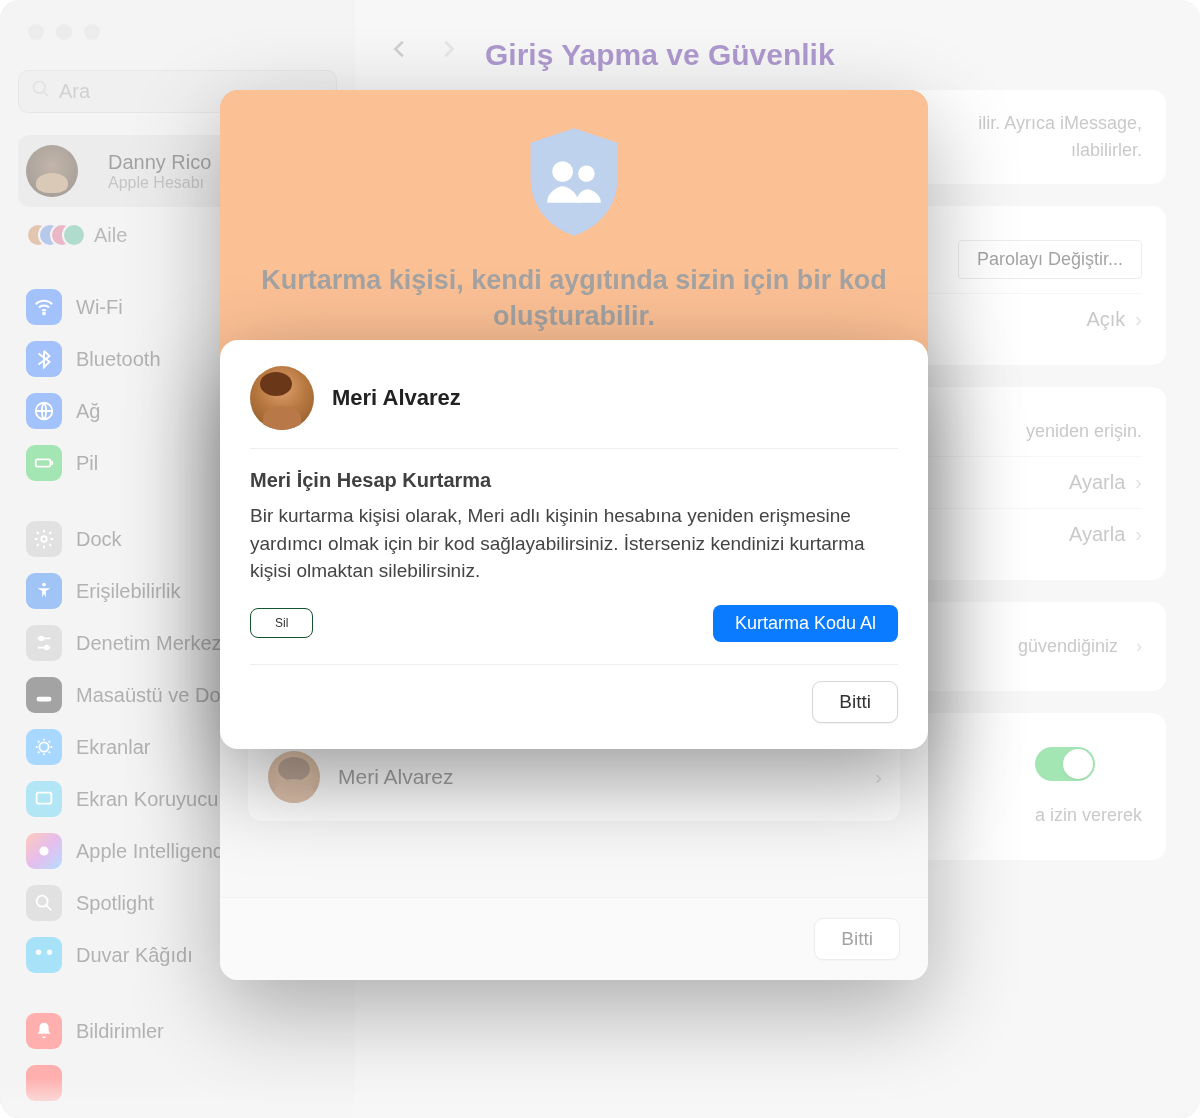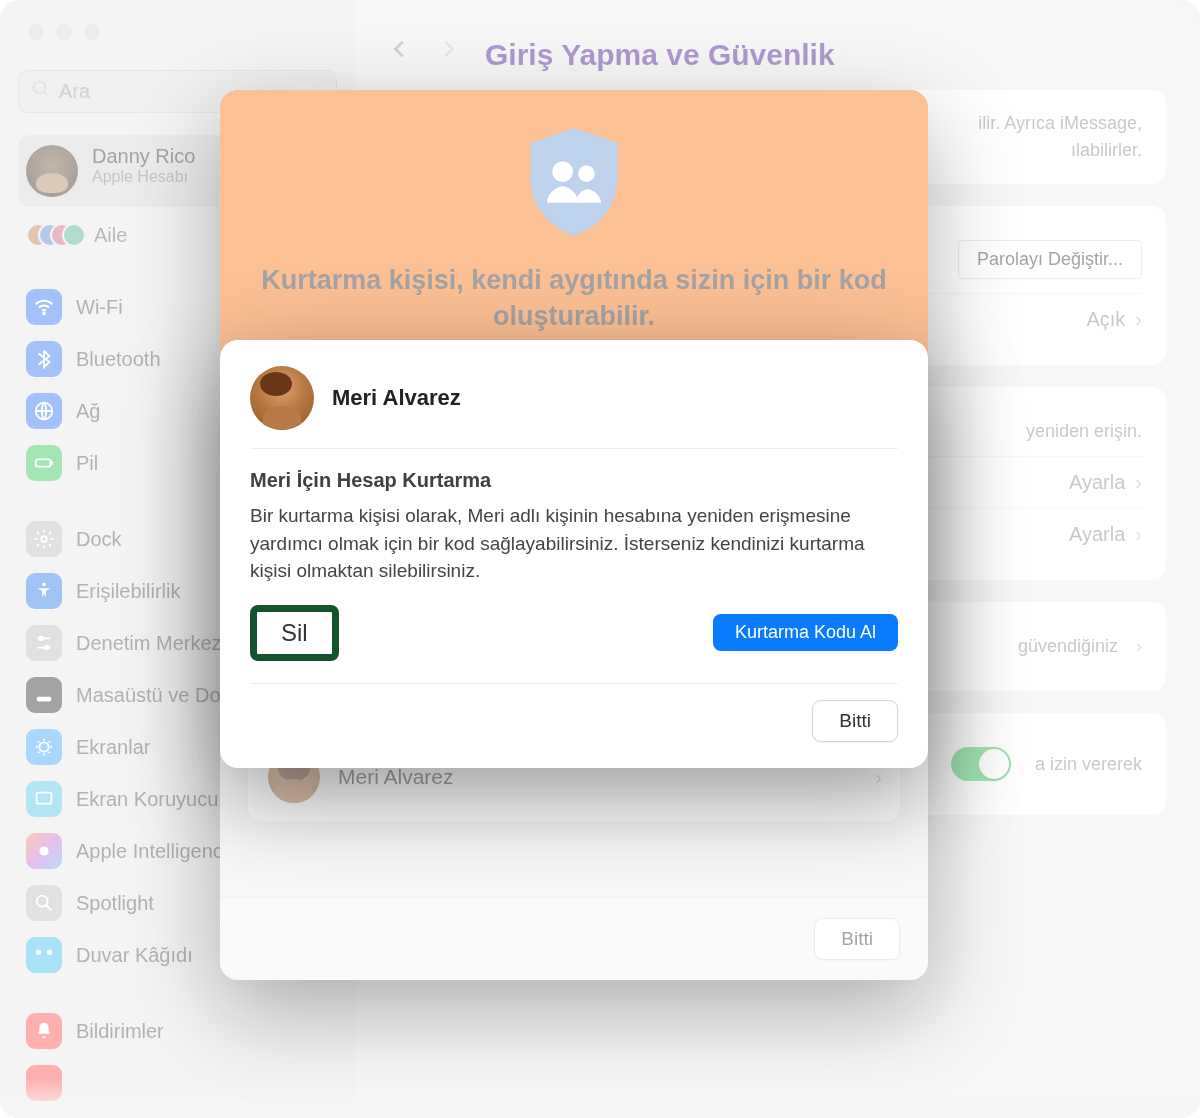--- a/index.html
+++ b/index.html
@@ -11,21 +11,21 @@
     
     .window { width:1200px; height:1118px; background:#ececec; border-radius:20px; position:relative; overflow:hidden;}
     .traffic-lights { position:absolute; top:24px; left:28px; display:flex; gap:12px; z-index:5;}
     .tl { width:16px; height:16px; border-radius:50%; background:#d6d6d6;}
     
     
     .sidebar { width:355px; height:100%; float:left; background:#e8e6e8; padding:18px; padding-top:70px;}
     .search { display:flex; align-items:center; gap:8px; background:rgba(0,0,0,0.04); border:1px solid rgba(0,0,0,0.08); border-radius:10px; padding:8px 12px; color:#9a9a9a; font-size:20px; margin-bottom:22px;}
     .search svg{width:20px;height:20px;opacity:0.45}
     
-    .account-row { display:flex; gap:14px; padding:10px 8px; border-radius:12px; }
+    .account-row { display:flex; align-items:center; gap:30px; padding:10px 8px; border-radius:12px; }
     .account-row.selected { background:rgba(0,0,0,0.07);}
     .avatar-big { width:52px; height:52px; border-radius:50%; background:radial-gradient(circle at 50% 40%, #7a5d45 0%, #4a3826 60%, #2a2018 100%); position:relative; overflow:hidden;}
     .avatar-big::after{content:"";position:absolute;bottom:4px;left:50%;transform:translateX(-50%);width:32px;height:20px;border-radius:50% 50% 40% 40%;background:#b08860;}
     .account-text .name{font-size:20px; font-weight:500; color:#333;}
     .account-text .sub{font-size:16px; color:#808080;}
     
     .family-row{display:flex; align-items:center; gap:12px; padding:10px 8px; margin-top:4px;}
     .family-icons{width:56px; height:28px; position:relative;}
     .fc{width:24px;height:24px;border-radius:50%;position:absolute;top:2px;border:2px solid #e8e6e8;}
     .fc1{background:#c08050;left:0}
@@ -80,21 +80,21 @@
     
     
     .dialog{position:absolute; left:220px; top:340px; width:708px; background:#fff; border-radius:18px; box-shadow:0 30px 90px rgba(0,0,0,0.4); z-index:200; padding:26px 30px;}
     .dialog-header{display:flex; gap:18px; align-items:center; padding-bottom:18px; border-bottom:1px solid #eee;}
     .dh-name{font-size:22px; font-weight:700; color:#222;}
     .dh-mail{font-size:20px; color:#888; margin-top:2px;}
     .dialog-body{padding-top:20px;}
     .db-title{font-size:20px; font-weight:700; color:#404040; margin-bottom:10px;}
     .db-text{font-size:19px; color:#444; line-height:1.45; margin-bottom:20px;}
     .db-row{display:flex; justify-content:space-between; align-items:center; padding-bottom:22px; border-bottom:1px solid #eee;}
-    .btn-plain{background:#fff;border:7px solid #14532d;border-radius:8px;padding:7px 24px;font-size:24px;color:#333;}
+    .btn-plain{background:#fff;border:1px solid #14532d;border-radius:8px;padding:7px 24px;font-size:12px;color:#333;}
     .btn-primary{background:#0a7aff;border:none;border-radius:8px;padding:8px 22px;font-size:18px;color:#fff;font-weight:500;}
     .dialog .footer{text-align:right;padding-top:16px;}
     
     
     .window::after{content:"";position:absolute;left:0;right:0;bottom:0;height:40px;background:linear-gradient(to bottom, rgba(236,236,236,0), #ececec);pointer-events:none;}
   </style>
 </head>
 <body>
 
 <div class="window">
@@ -325,21 +325,21 @@
           <span style="color:#888;display:flex;align-items:center;gap:8px">
             <span>güvendiğiniz</span>
             <span class="chev">›</span>
           </span>
         </div>
     </div>
 
     <div class="section">
       <div class="row">
         <span></span>
-        <div style="display:flex;align-items:center;gap:24px">
+        <div style="display:flex;flex-direction:column;align-items:flex-start;gap:24px">
           <div class="switch"></div>
           <span style="color:#888">a izin vererek</span>
         </div>
       </div>
     </div>
   </div>
 
   <div class="dim"></div>
 
   <div class="sheet">

